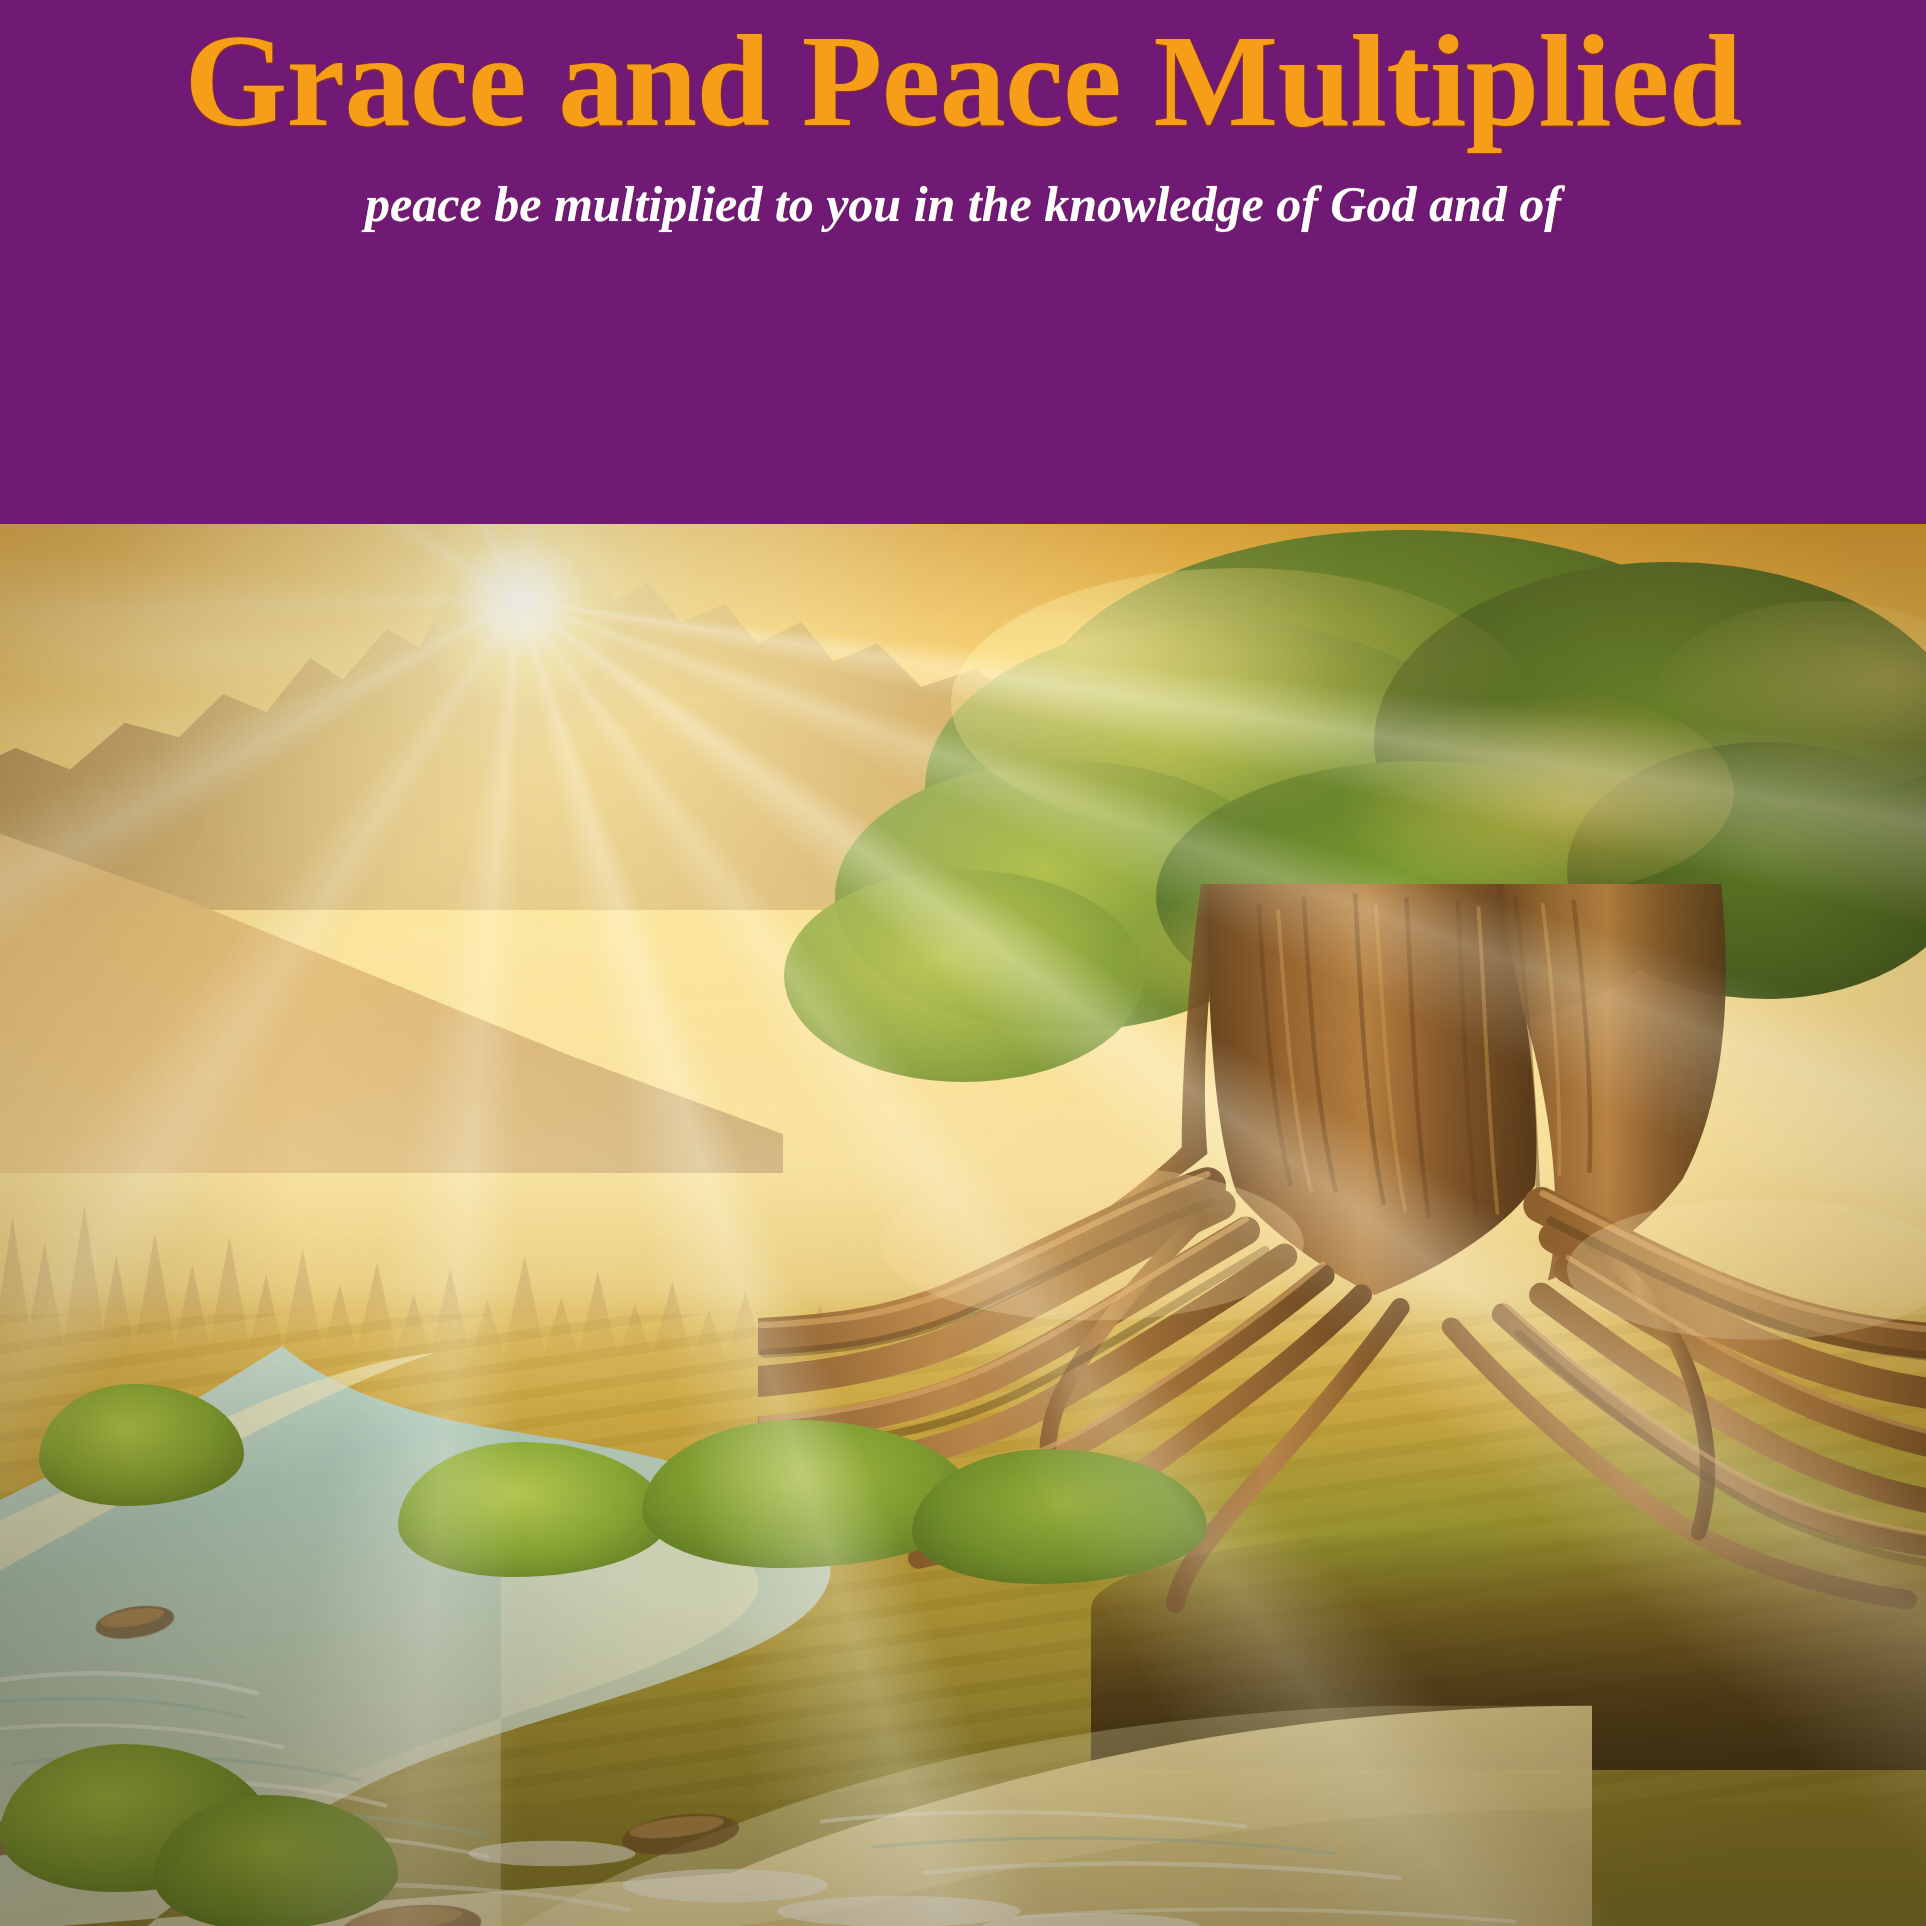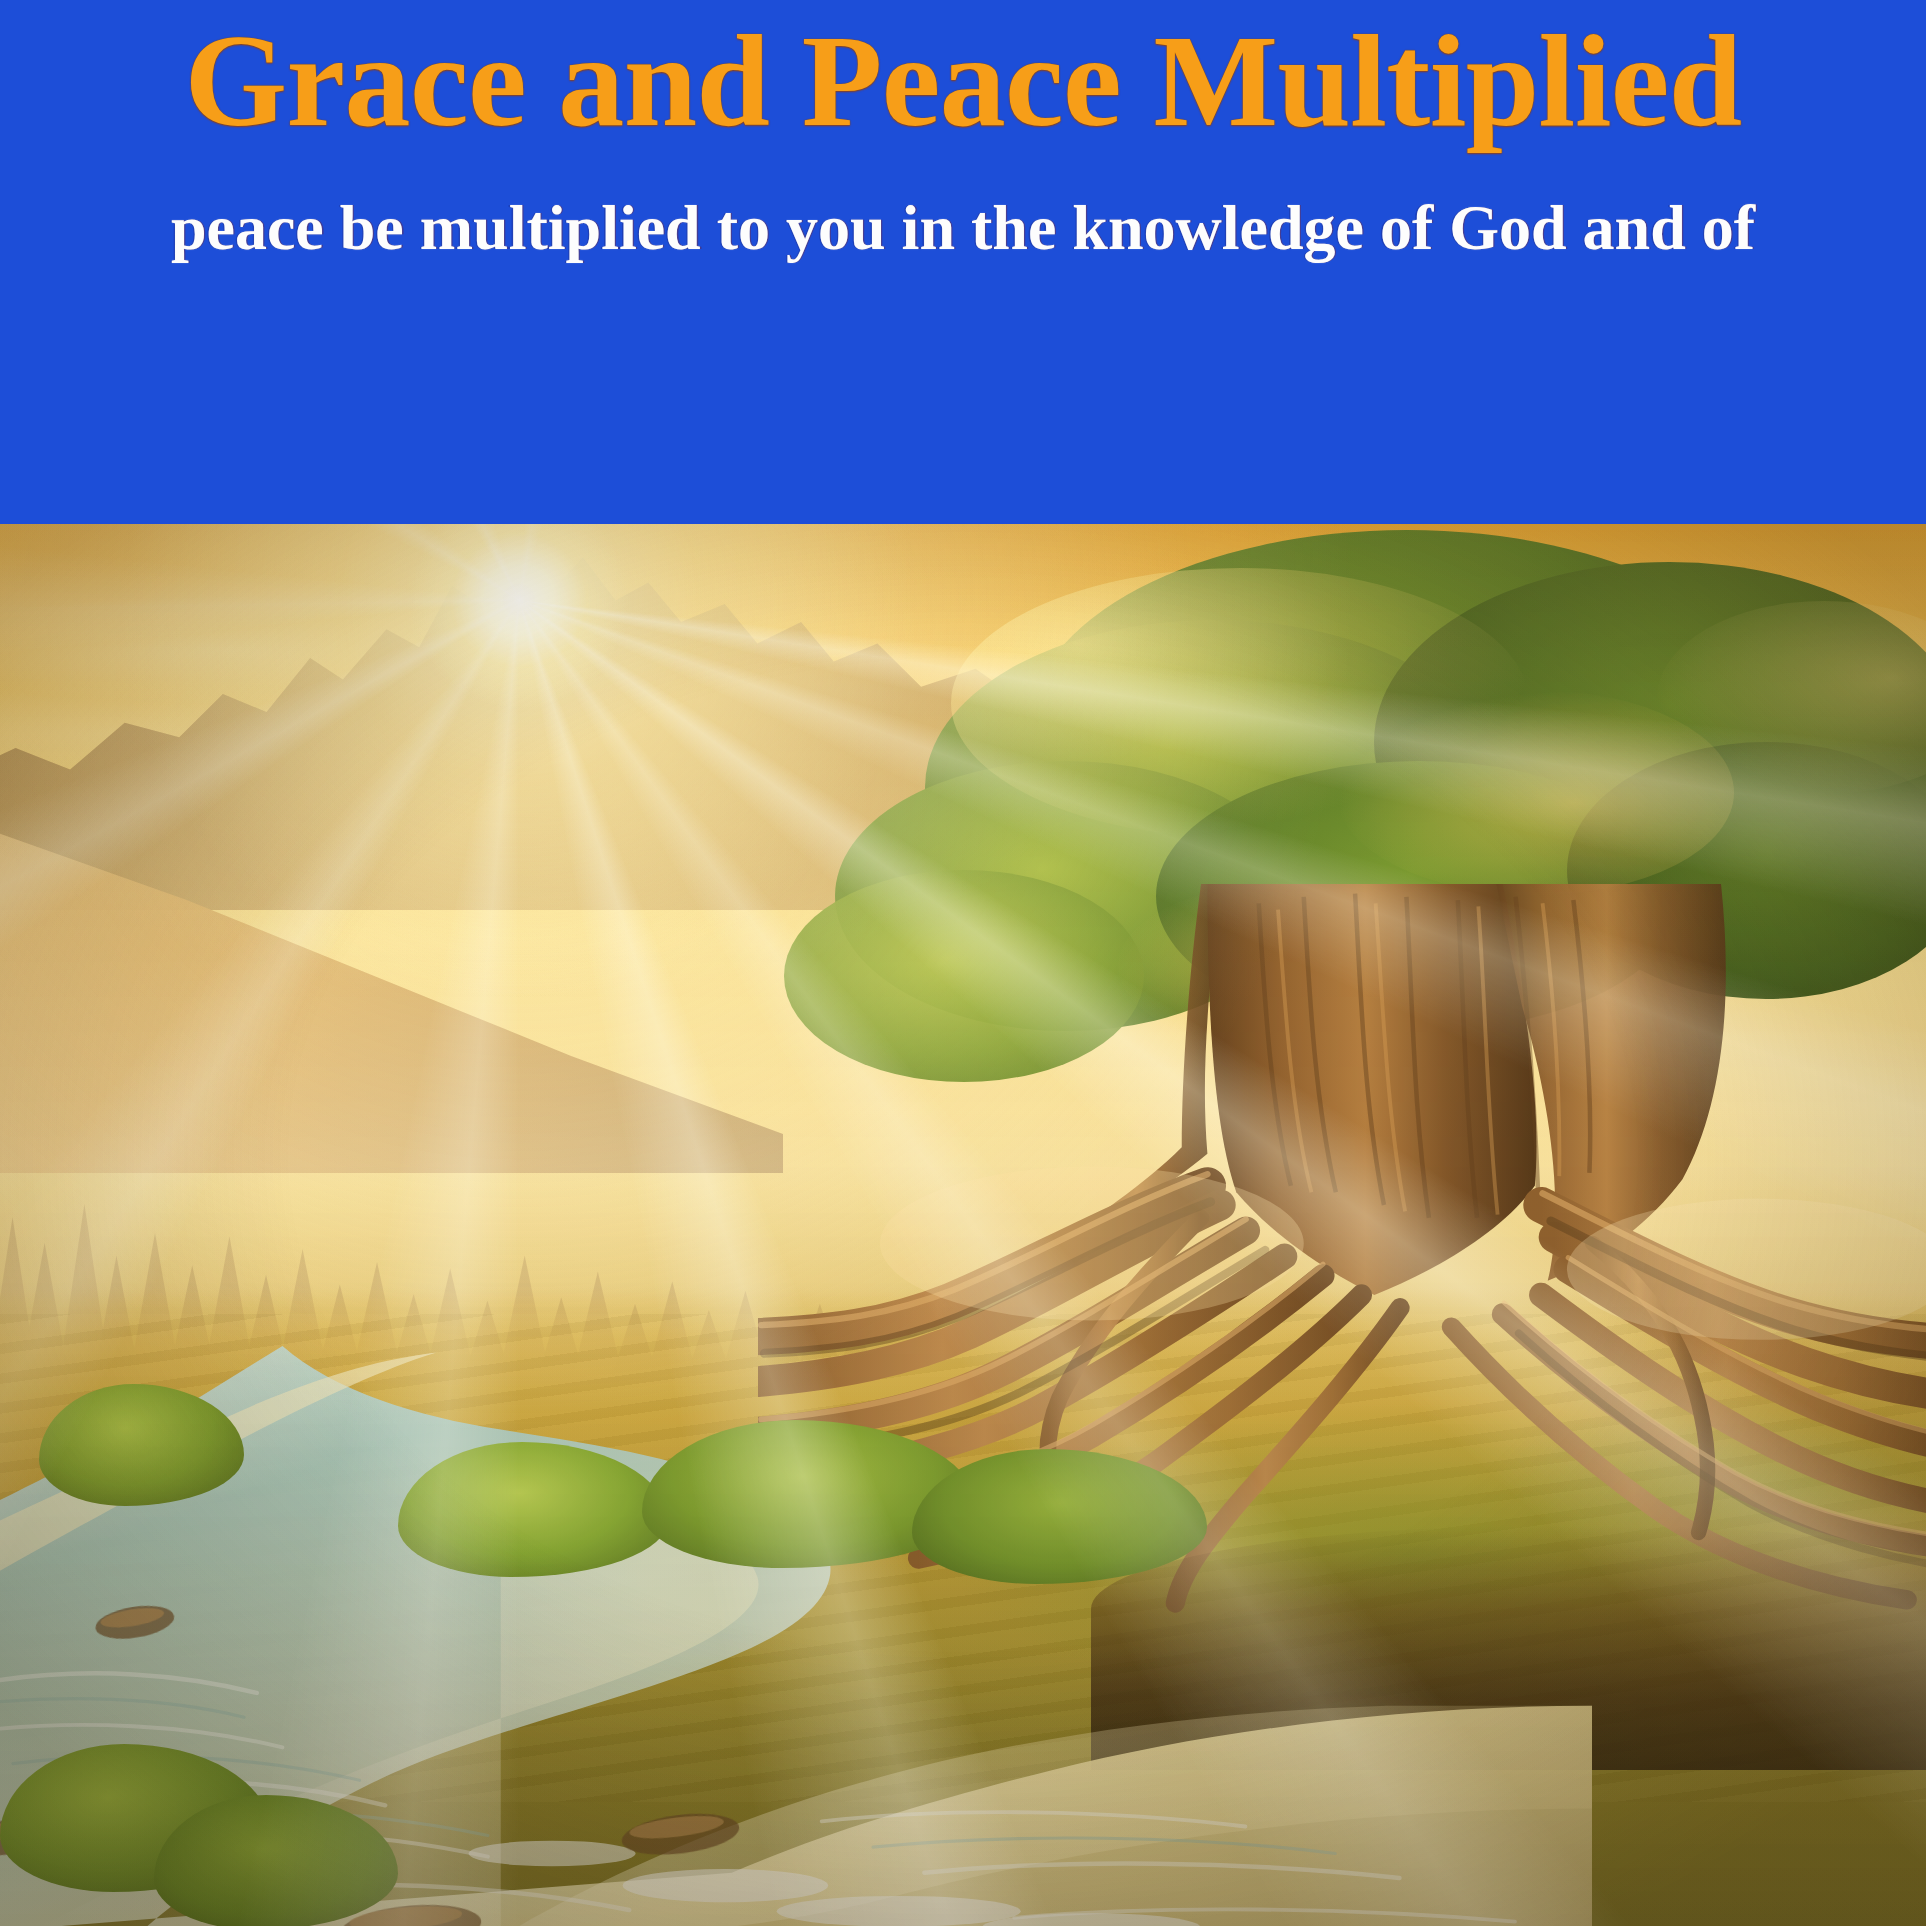--- a/index.html
+++ b/index.html
@@ -1,32 +1,32 @@
 <!DOCTYPE html>
 <html style="font-size:10.3px"><head>
 <meta charset="utf-8">
 <style>
   html,body{margin:0;padding:0;background:#000;}
   body{width:1926px;height:1926px;overflow:hidden;font-family:"Liberation Serif",serif;}
   #stage{position:relative;width:1926px;height:1926px;overflow:hidden;background:#000;}
 
   
-  .banner{position:absolute;left:0;top:0;width:1926px;height:524px;background:#1d4ed8;overflow:hidden;z-index:40;}
+  .banner{position:absolute;left:0;top:0;width:1926px;height:524px;background:#701a75;overflow:hidden;z-index:40;}
 
   .title-row{position:absolute;left:0;top:0;width:1926px;height:161px;overflow:hidden;}
   .title{position:absolute;left:50%;top:11.6px;transform:translateX(-50%);
          white-space:nowrap;font-size:132px;line-height:1.05;font-weight:bold;
          color:#F79E18;font-family:"Liberation Serif",serif;letter-spacing:-0.6px;
          text-shadow:0 0 1.3px #8a4a00, 0 1.3px 1.9px rgba(160,60,0,.85);}
 
   .verse-row{position:absolute;left:0;top:161px;width:1926px;height:128px;overflow:hidden;}
-  .verse{position:absolute;left:50%;top:32px;transform:translateX(-50%);
-         white-space:nowrap;font-size:64px;line-height:1.1;font-weight:bold;color:#fdfdfd;
+  .verse{position:absolute;left:50%;top:16px;transform:translateX(-50%);
+         white-space:nowrap;font-size:50px;line-height:1.1;font-weight:bold;color:#fdfdfd;
          font-family:"Liberation Serif",serif;
-         text-shadow:0 0 1.3px rgba(255,255,255,.45), 1.3px 0 0.6px rgba(120,0,0,.35), -1.3px 0 0.6px rgba(0,0,90,.3);}
+         text-shadow:0 0 1.3px rgba(255,255,255,.45), 1.3px 0 0.6px rgba(120,0,0,.35), -1.3px 0 0.6px rgba(0,0,90,.3);font-style:italic;}
 
   .ref-row{position:absolute;left:0;top:388px;width:1926px;height:116px;text-align:center;}
   .ref{display:inline-block;font-size:72px;font-weight:bold;color:#fdfdfd;
        font-family:"Liberation Serif",serif;letter-spacing:0.6px;
        text-shadow:0 0 1.3px rgba(255,255,255,.4), 1.3px 0 0.6px rgba(120,0,0,.3), -1.3px 0 0.6px rgba(0,0,90,.28);}
 
   
   .scene{position:absolute;left:0;top:524px;width:1926px;height:1402px;overflow:hidden;
          background:linear-gradient(180deg,#e7a531 0%,#f0b944 8%,#f6cf62 18%,#f8dc84 30%,#f3d274 42%,#dfba55 55%,#c3a23f 68%,#9f8a33 80%,#7e7430 100%);}
 

